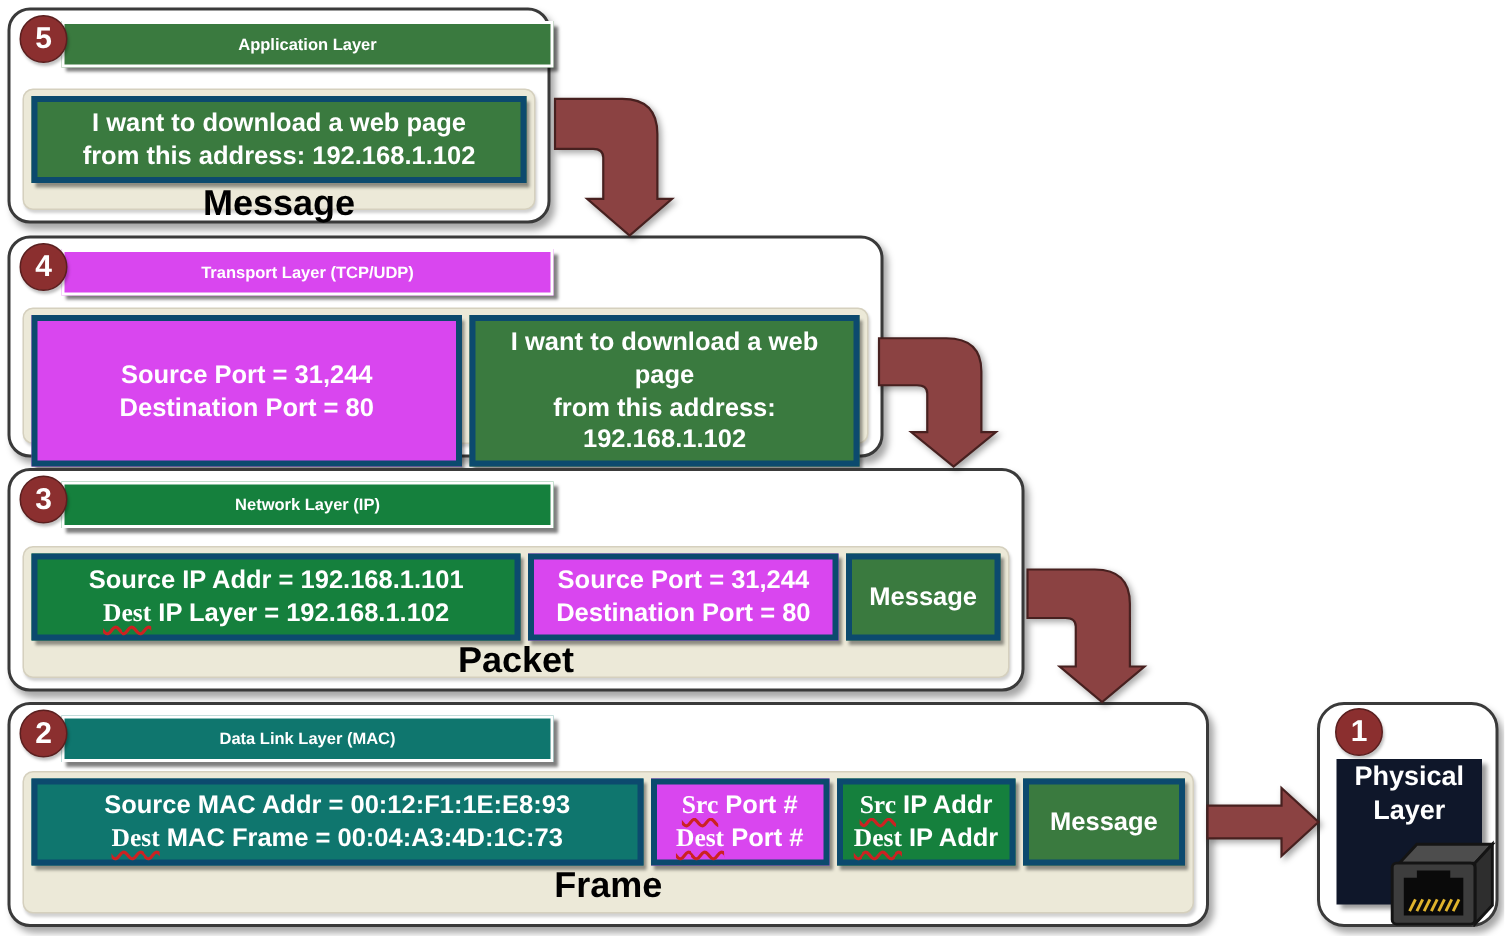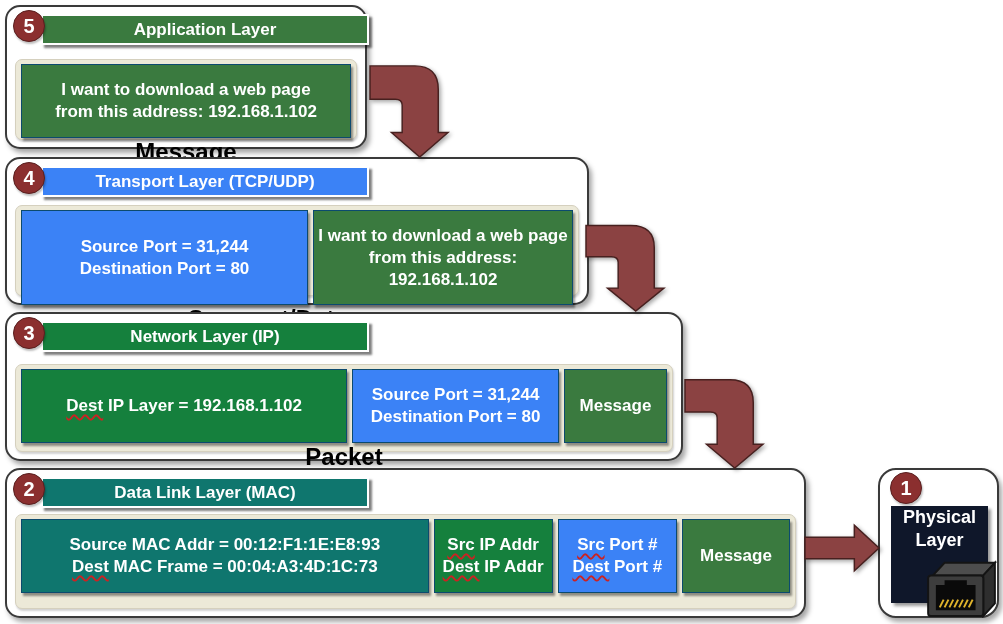--- a/index.html
+++ b/index.html
@@ -9,41 +9,41 @@
 
   .card { position:absolute; background:#fff; border:2px solid #3a3a3a; border-radius:15px;
     box-shadow:3px 4px 5px rgba(0,0,0,0.35); }
 
   .badge { position:absolute; width:32px; height:32px; border-radius:50%;
     background:#8b2f2f; border:1px solid #5a1f1f; color:#fff; font-weight:bold;
     font-size:20px; display:flex; align-items:center; justify-content:center;
     box-shadow:1px 2px 2px rgba(0,0,0,0.25); z-index:3; }
 
   .hdr { position:absolute; left:34px; top:7px; width:328px; height:31px;
-    border:2px solid #fff; color:#fff; font-weight:bold; font-size:17px;
+    border:2px solid #fff; color:#fff; font-weight:bold; font-size:11px;
     display:flex; align-items:center; justify-content:center;
     box-shadow:3px 3px 2px rgba(0,0,0,0.5); z-index:2; }
 
   .panel { position:absolute; left:8px; right:8px; bottom:7px; background:#ece9d8;
     border:1px solid #d5d0be; border-radius:7px; padding:4px 5px;
     display:flex; flex-direction:column; box-shadow:1px 2px 2px rgba(0,0,0,0.18); }
   .row { display:flex; gap:5px; align-items:stretch; }
-  .box { border:1px solid #0c4a6e; box-shadow:2px 3px 2px rgba(0,0,0,0.4);
+  .box { border:4px solid #0c4a6e; box-shadow:2px 3px 2px rgba(0,0,0,0.4);
     color:#fff; font-weight:bold; font-size:17px; line-height:1.28; text-align:center;
-    display:flex; flex-direction:column; justify-content:center; padding:14px 4px; }
+    display:flex; flex-direction:column; justify-content:center; padding:3px 4px; }
   .green { background:#3a7a3f; }
-  .olive { background:#3b82f6; }
+  .olive { background:#d946ef; }
   .blue  { background:#15803d; }
   .dark  { background:#0f766e; }
   .pdu { flex:1; display:flex; align-items:center; justify-content:center;
     color:#000; font-weight:bold; font-size:24px; }
 
   .wavy { text-decoration:underline; text-decoration-style:wavy;
     text-decoration-color:#cc2222; text-decoration-thickness:1.5px;
-    text-underline-offset:3px; text-decoration-skip-ink:none; }
+    text-underline-offset:3px; text-decoration-skip-ink:none;font-family:Liberation Serif, serif; }
 
   svg.arrow { position:absolute; overflow:visible;
     filter:drop-shadow(2px 2px 2px rgba(0,0,0,0.35)); }
 
   .phys-box { position:absolute; left:11px; top:36px; width:97px; height:97px;
     background:#0f172a; box-shadow:3px 3px 3px rgba(0,0,0,0.4);
     color:#fff; font-weight:bold; font-size:18px; line-height:1.3; text-align:center;
     padding-top:0; }
   .rj45 { position:absolute; left:45px; top:88px; z-index:4; }
 </style>
@@ -83,48 +83,49 @@
       <div class="pdu">Segment/Datagram</div>
     </div>
   </div>
 
   <div class="card" style="left:5px; top:312px; width:678px; height:149px;">
     <div class="badge" style="left:6px; top:3px;">3</div>
     <div class="hdr blue">Network Layer (IP)</div>
     <div class="panel" style="top:50px;">
       <div class="row">
         <div class="box blue" style="flex:0 0 50.5%;">
+          <div>Source IP Addr = 192.168.1.101</div>
           <div><span class="wavy">Dest</span><span> IP Layer = 192.168.1.102</span></div>
         </div>
         <div class="box olive" style="flex:0 0 32%;">
           <div>Source Port = 31,244</div>
           <div>Destination Port = 80</div>
         </div>
         <div class="box green" style="flex:1;">Message</div>
       </div>
       <div class="pdu">Packet</div>
     </div>
   </div>
 
   <div class="card" style="left:5px; top:468px; width:801px; height:150px;">
     <div class="badge" style="left:6px; top:3px;">2</div>
     <div class="hdr dark">Data Link Layer (MAC)</div>
-    <div class="panel" style="top:44px;gap:32px;">
+    <div class="panel" style="top:44px;">
       <div class="row">
         <div class="box dark" style="flex:0 0 53%;">
           <div>Source MAC Addr = 00:12:F1:1E:E8:93</div>
           <div><span class="wavy">Dest</span><span> MAC Frame = 00:04:A3:4D:1C:73</span></div>
         </div>
+        <div class="box olive" style="flex:0 0 15.5%;">
+          <div><span class="wavy">Src</span><span> Port #</span></div>
+          <div><span class="wavy">Dest</span><span> Port #</span></div>
+        </div>
         <div class="box blue" style="flex:0 0 15.5%;">
           <div><span class="wavy">Src</span><span> IP Addr</span></div>
           <div><span class="wavy">Dest</span><span> IP Addr</span></div>
-        </div>
-        <div class="box olive" style="flex:0 0 15.5%;">
-          <div><span class="wavy">Src</span><span> Port #</span></div>
-          <div><span class="wavy">Dest</span><span> Port #</span></div>
         </div>
         <div class="box green" style="flex:1;">Message</div>
       </div>
       <div class="pdu">Frame</div>
     </div>
   </div>
 
   <div class="card" style="left:878px; top:468px; width:121px; height:150px; border-radius:18px;">
     <div class="badge" style="left:10px; top:2px;">1</div>
     <div class="phys-box">

